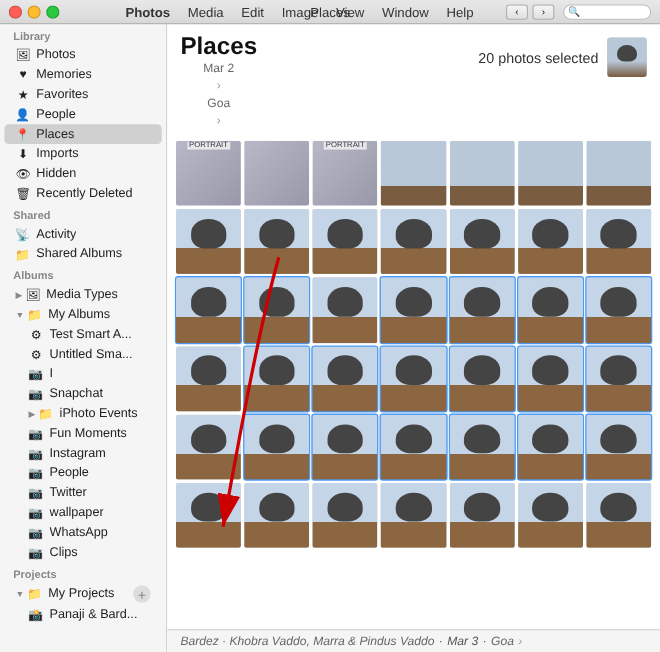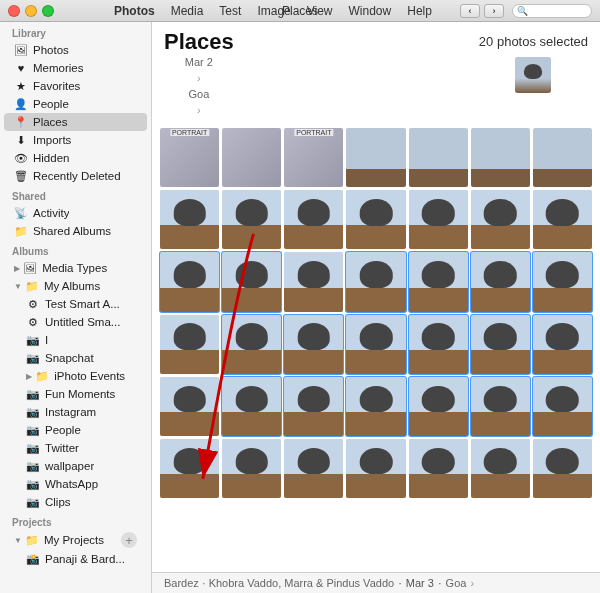--- a/index.html
+++ b/index.html
@@ -147,21 +147,20 @@
       font-size: 22px;
       font-weight: 700;
       color: #111;
       line-height: 1.1;
     }
     .selection-info {
       display: flex;
       align-items: center;
       gap: 8px;
       margin-top: 4px;
-      flex-direction: column;
     }
     .selection-text {
       font-size: 13px;
       color: #333;
     }
     .selection-thumb {
       width: 36px; height: 36px;
       background: #c0c0c0;
       border-radius: 3px;
       overflow: hidden;
@@ -250,20 +249,21 @@
     .bottom-bar {
       padding: 4px 12px;
       background: #f5f5f5;
       border-top: 1px solid #d0d0d0;
       font-size: 11px;
       color: #555;
       display: flex;
       align-items: center;
       gap: 4px;
       flex-shrink: 0;
+      font-style: italic;
     }
     .bottom-link { color: #666; }
 
     .photo-grid-wrapper {
       position: relative;
     }
 
     
     .red-arrow-container {
       position: absolute;
@@ -278,21 +278,21 @@
 
 <div class="titlebar">
   <div class="traffic-lights">
     <div class="traffic-light tl-close"></div>
     <div class="traffic-light tl-min"></div>
     <div class="traffic-light tl-max"></div>
   </div>
   <div class="titlebar-menu">
     <span style="font-weight:600;">Photos</span>
     <span>Media</span>
-    <span>Test</span>
+    <span>Edit</span>
     <span>Image</span>
     <span>View</span>
     <span>Window</span>
     <span>Help</span>
   </div>
   <span class="titlebar-title">Places</span>
   <div class="nav-buttons">
     <div class="nav-btn">‹</div>
     <div class="nav-btn">›</div>
     <div class="search-bar">

